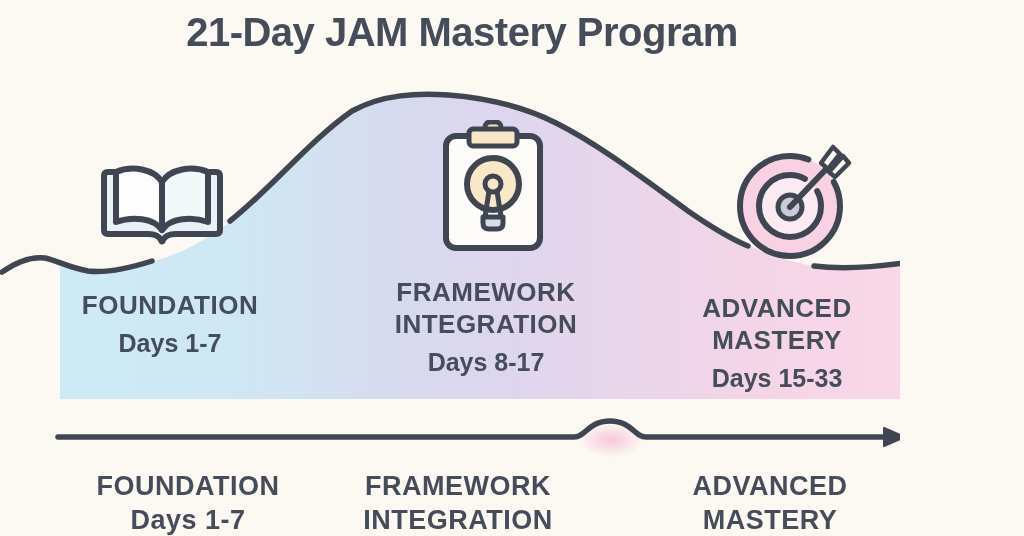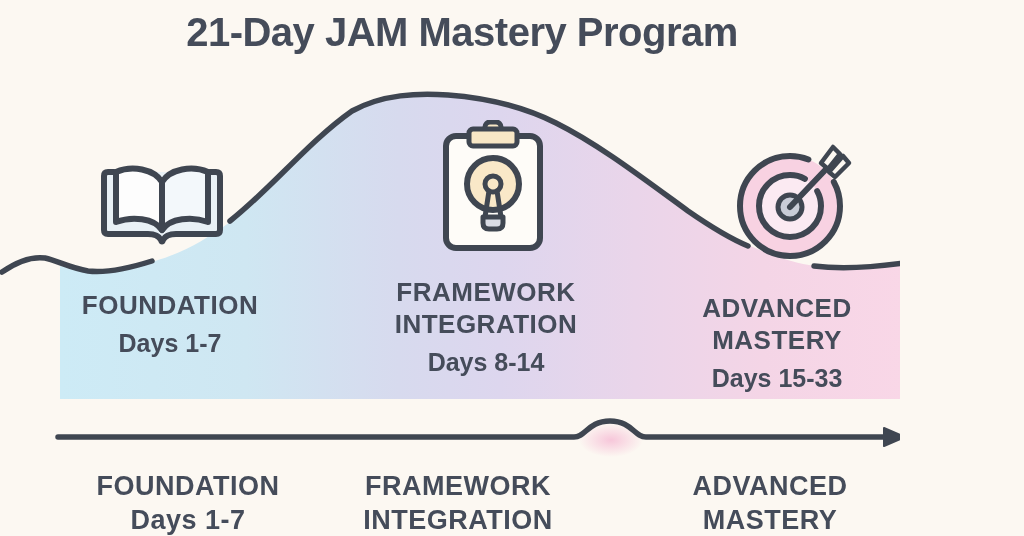--- a/index.html
+++ b/index.html
@@ -111,21 +111,21 @@
   </svg>
 
   <div class="phase-label" style="left:30px; top:289px;">
     <span class="cap">FOUNDATION</span>
 
     <span class="days">Days 1-7</span>
   </div>
   <div class="phase-label" style="left:346px; top:276px;">
     <span class="cap">FRAMEWORK</span>
     <span class="cap">INTEGRATION</span>
-    <span class="days">Days 8-14</span>
+    <span class="days">Days 8-17</span>
   </div>
   <div class="phase-label" style="left:637px; top:292px;">
     <span class="cap">ADVANCED</span>
     <span class="cap">MASTERY</span>
     <span class="days">Days 15-33</span>
   </div>
 
   <div class="tl-label" style="left:48px; top:469px;">
     <span class="cap">FOUNDATION</span>
     <span class="cap">Days 1-7</span>

